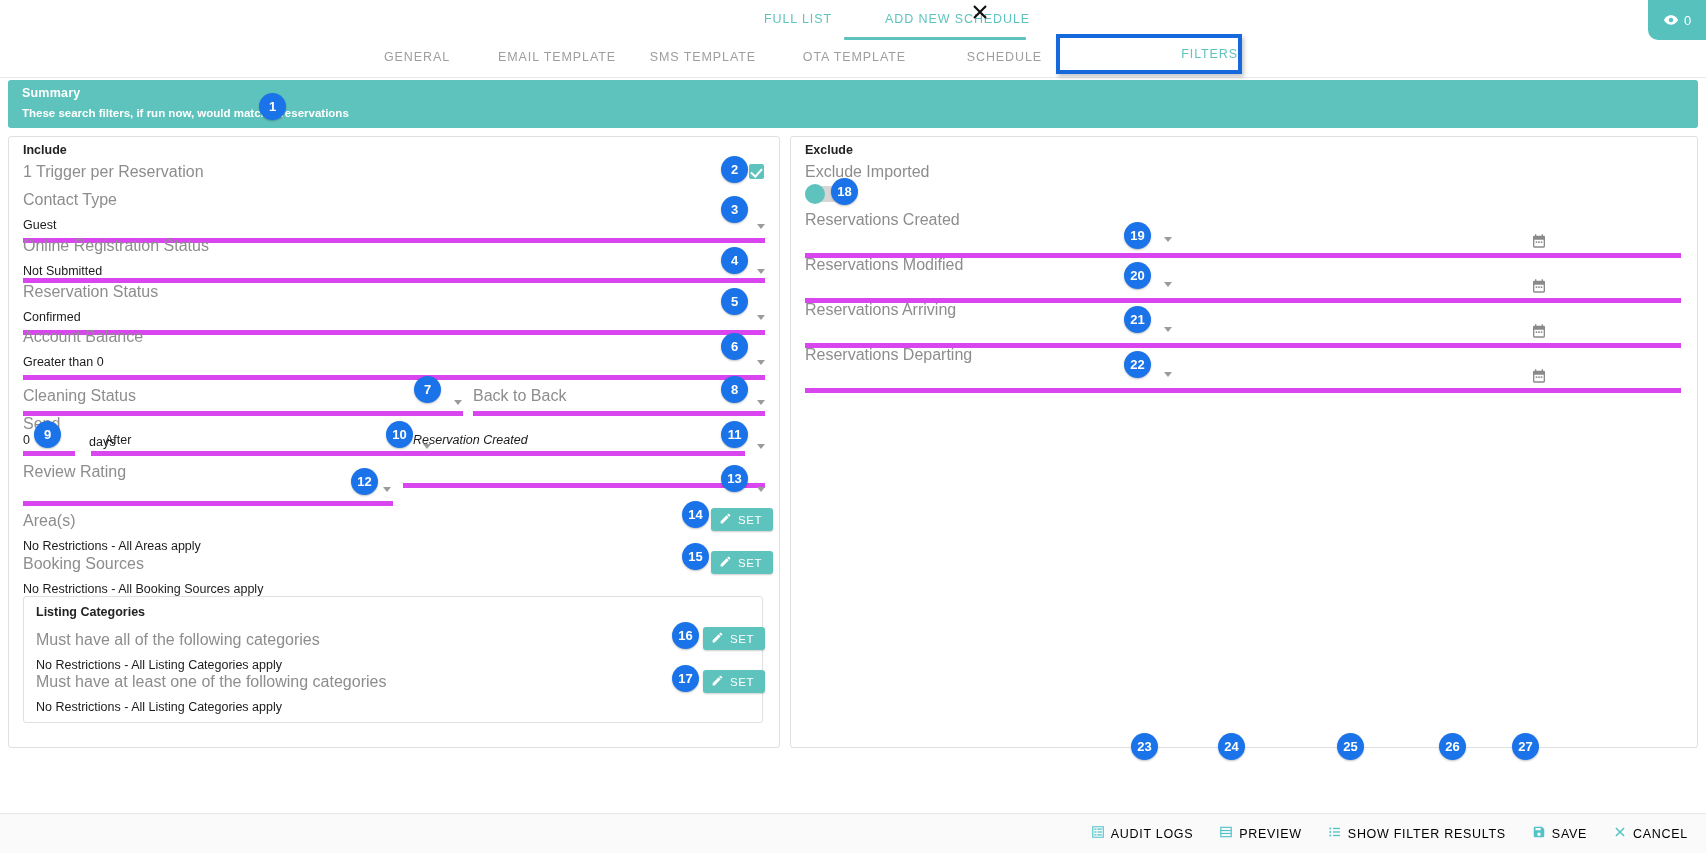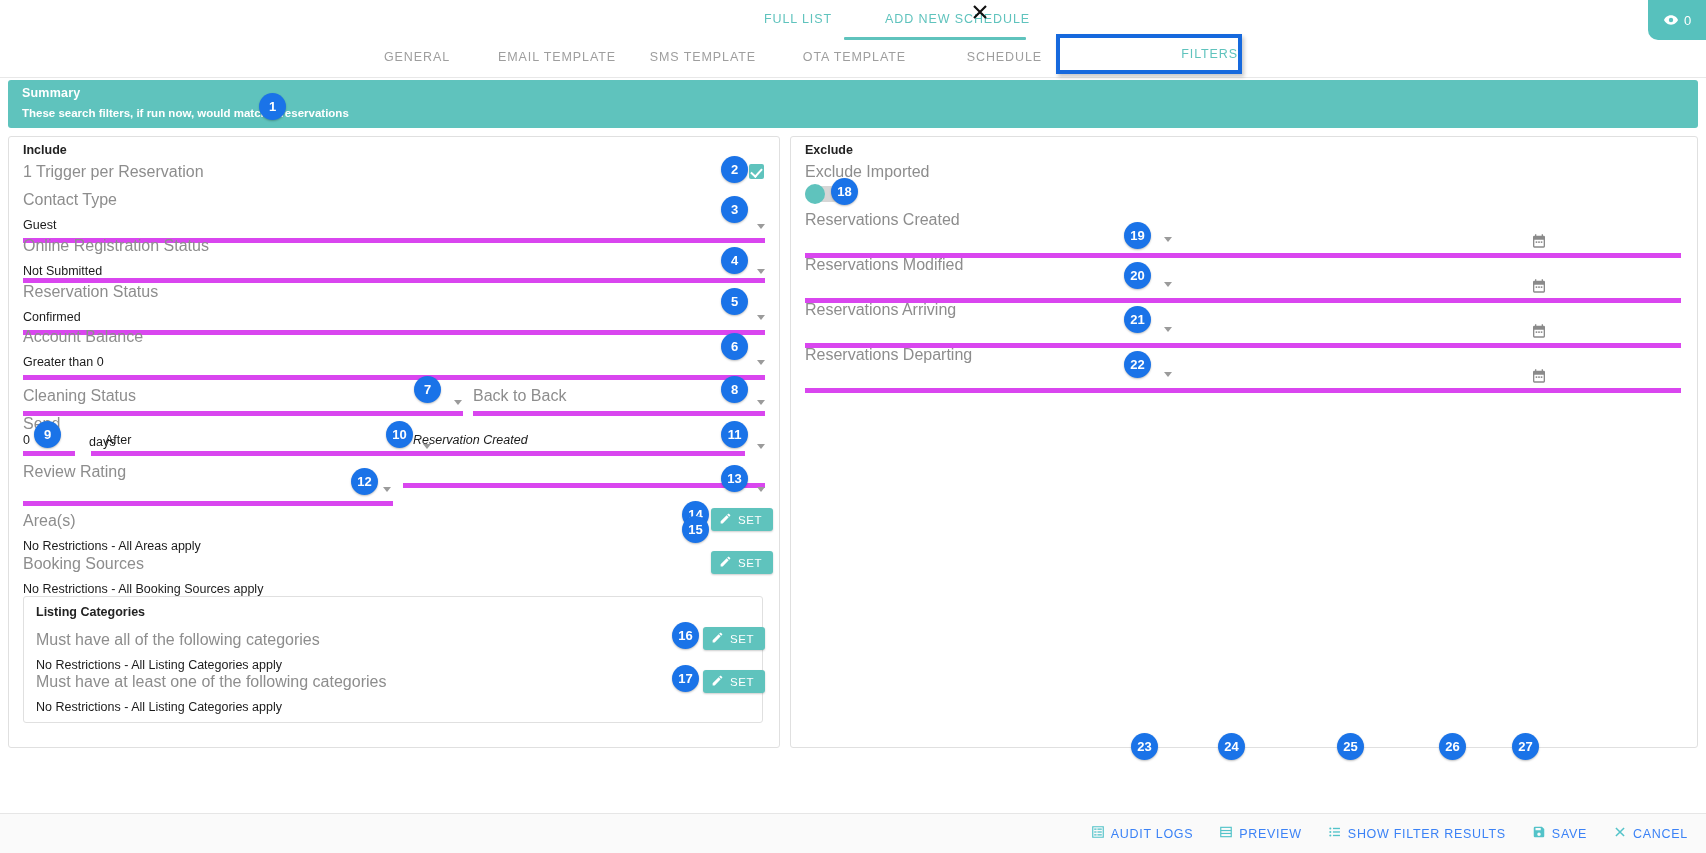--- a/index.html
+++ b/index.html
@@ -130,21 +130,21 @@
   .cal { position:absolute; width:16px; height:16px; cursor:pointer; }
 
   
   .actionbar {
     position:absolute; left:0; bottom:0; width:1706px; height:40px;
     background:#fafafa; border-top:1px solid #e6e6e6;
     display:flex; align-items:center; justify-content:flex-end; gap:26px;
     padding-right:18px;
   }
   .action {
-    display:flex; align-items:center; gap:6px; color:#3b82f6; font-size:12.5px;
+    display:flex; align-items:center; gap:6px; color:#000000; font-size:12.5px;
     letter-spacing:.7px; cursor:pointer; text-transform:uppercase;
   }
   .action svg { width:14px; height:14px; }
 
   
   .marker {
     position:absolute; width:27px; height:27px; border-radius:50%;
     background:#1a73e8; color:#fff; font-size:13px; font-weight:bold;
     display:flex; align-items:center; justify-content:center;
     box-shadow:0 1px 2px rgba(0,0,0,.25); z-index:50;
@@ -462,21 +462,21 @@
   <div class="marker" style="left:721px; top:288px;">5</div>
   <div class="marker" style="left:721px; top:333px;">6</div>
   <div class="marker" style="left:414px; top:376px;">7</div>
   <div class="marker" style="left:721px; top:376px;">8</div>
   <div class="marker" style="left:34px; top:421px;">9</div>
   <div class="marker" style="left:386px; top:421px;">10</div>
   <div class="marker" style="left:721px; top:421px;">11</div>
   <div class="marker" style="left:351px; top:468px;">12</div>
   <div class="marker" style="left:721px; top:465px;">13</div>
   <div class="marker" style="left:682px; top:501px;">14</div>
-  <div class="marker" style="left:682px; top:516px;">15</div>
+  <div class="marker" style="left:682px; top:543px;">15</div>
   <div class="marker" style="left:672px; top:622px;">16</div>
   <div class="marker" style="left:672px; top:665px;">17</div>
   <div class="marker" style="left:831px; top:178px;">18</div>
   <div class="marker" style="left:1124px; top:222px;">19</div>
   <div class="marker" style="left:1124px; top:262px;">20</div>
   <div class="marker" style="left:1124px; top:306px;">21</div>
   <div class="marker" style="left:1124px; top:351px;">22</div>
   <div class="marker" style="left:1131px; top:733px;">23</div>
   <div class="marker" style="left:1218px; top:733px;">24</div>
   <div class="marker" style="left:1337px; top:733px;">25</div>

